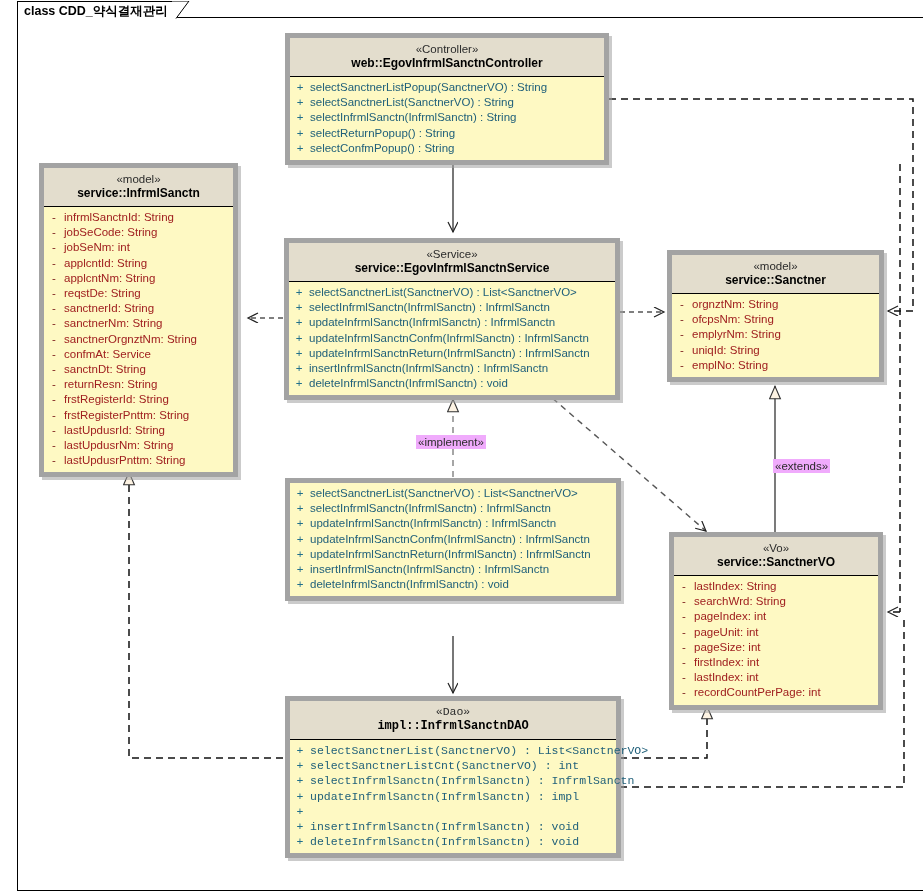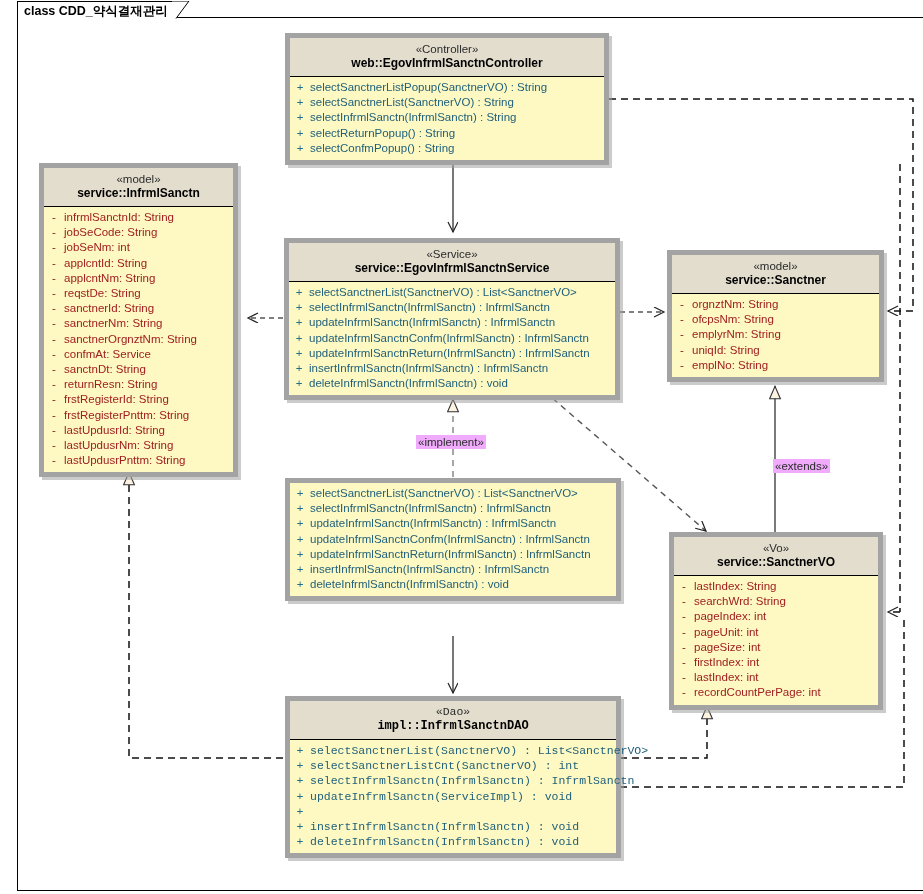--- a/index.html
+++ b/index.html
@@ -410,21 +410,21 @@
       <div class="mem meth">
           <span class="vis">+</span>
           <span class="txt">selectSanctnerListCnt(SanctnerVO) : int</span>
         </div>
       <div class="mem meth">
           <span class="vis">+</span>
           <span class="txt">selectInfrmlSanctn(InfrmlSanctn) : InfrmlSanctn</span>
         </div>
       <div class="mem meth">
           <span class="vis">+</span>
-          <span class="txt">updateInfrmlSanctn(ServiceImpl) : void</span>
+          <span class="txt">updateInfrmlSanctn(InfrmlSanctn) : impl</span>
         </div>
       <div class="mem meth">
           <span class="vis">+</span>
         </div>
       <div class="mem meth">
           <span class="vis">+</span>
           <span class="txt">insertInfrmlSanctn(InfrmlSanctn) : void</span>
         </div>
       <div class="mem meth">
           <span class="vis">+</span>

